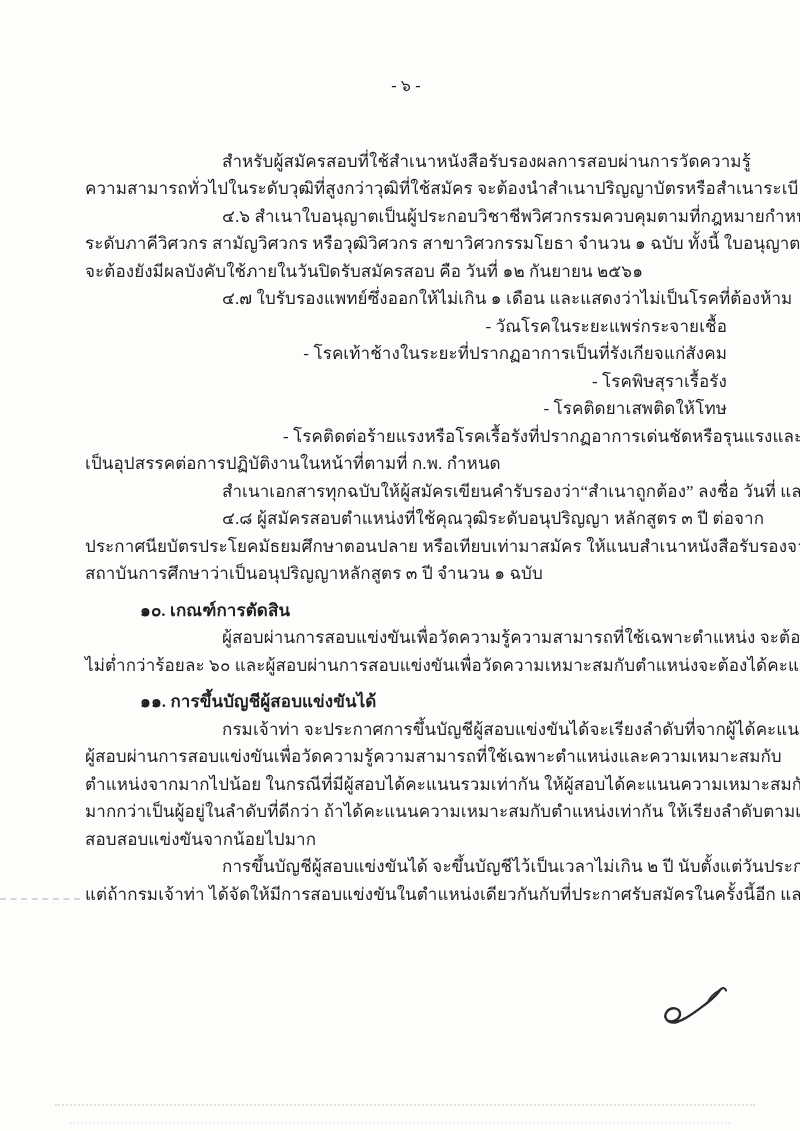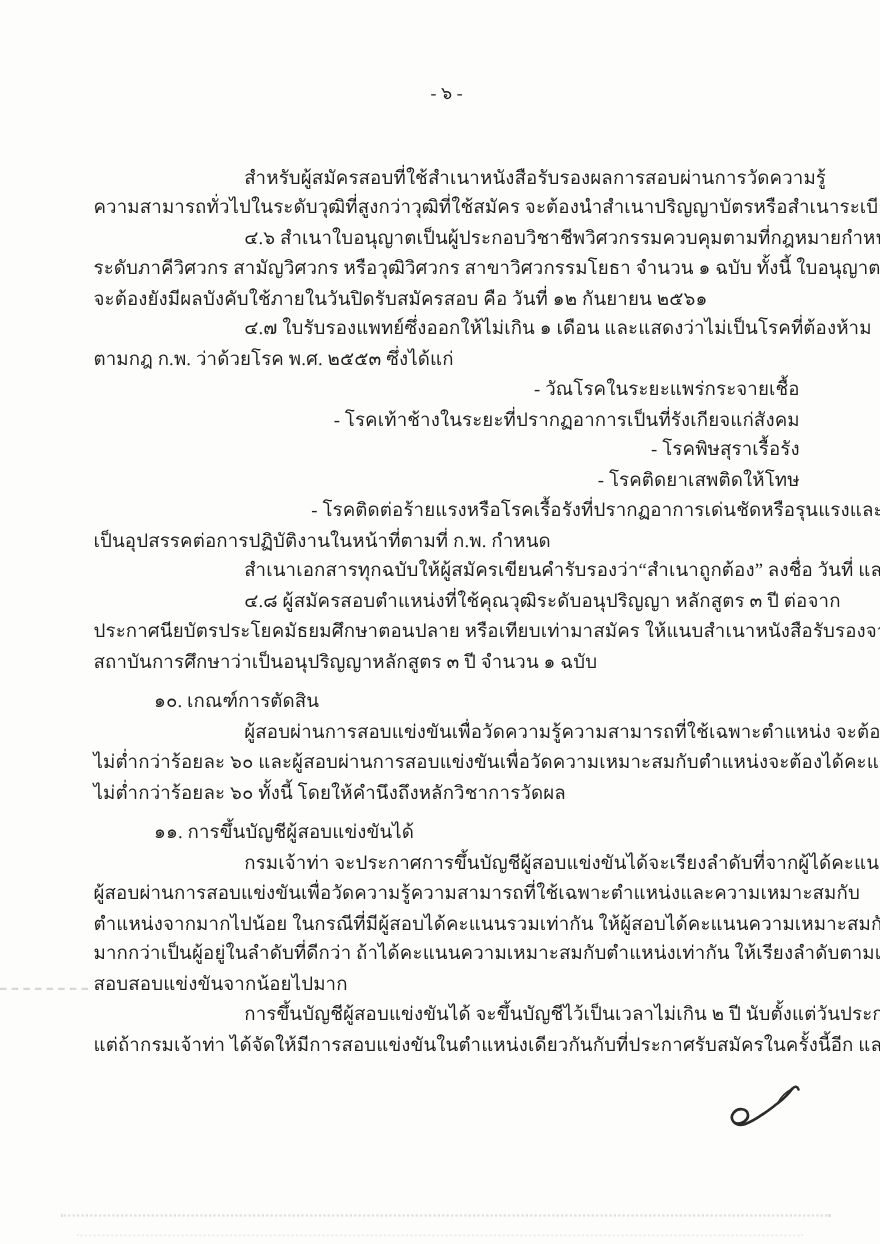--- a/index.html
+++ b/index.html
@@ -24,21 +24,21 @@
     letter-spacing:0.1px;
   }
   .pagenum {
     text-align:center;
     white-space:normal;
     font-size:16px;
   }
   .first-para { margin-top:48px; }
   .indent { text-indent:137px;text-align:right; }
   .bullet { padding-left:198px;text-align:right; }
-  .heading { font-weight:normal; padding-left:55px; margin-top:9px; }
+  .heading { font-weight:bold; padding-left:55px; margin-top:9px; }
   .bold { font-weight:normal; }
   .signature {
     position:absolute;
     left:656px; top:984px;
     width:72px; height:52px;
   }
   .artifact-dash {
     position:absolute; left:0; top:898px; width:80px; height:0;
     border-top:2px dashed #b9b9b9; opacity:.55;
   }
@@ -62,39 +62,37 @@
     <div class="line indent first-para">สำหรับผู้สมัครสอบที่ใช้สำเนาหนังสือรับรองผลการสอบผ่านการวัดความรู้</div>
     <div class="line">ความสามารถทั่วไปในระดับวุฒิที่สูงกว่าวุฒิที่ใช้สมัคร จะต้องนำสำเนาปริญญาบัตรหรือสำเนาระเบียนแสดง</div>
 
     <div class="line indent">๔.๖ สำเนาใบอนุญาตเป็นผู้ประกอบวิชาชีพวิศวกรรมควบคุมตามที่กฎหมายกำหนดใน</div>
     <div class="line">ระดับภาคีวิศวกร สามัญวิศวกร หรือวุฒิวิศวกร สาขาวิศวกรรมโยธา จำนวน ๑ ฉบับ ทั้งนี้ ใบอนุญาตดังกล่าว</div>
     <div class="line">
       <span>จะต้องยังมีผลบังคับใช้ภายในวันปิดรับสมัครสอบ คือ </span><span class="bold">วันที่ ๑๒ กันยายน ๒๕๖๑</span>
     </div>
 
     <div class="line indent">๔.๗ ใบรับรองแพทย์ซึ่งออกให้ไม่เกิน ๑ เดือน และแสดงว่าไม่เป็นโรคที่ต้องห้าม</div>
-    <div class="line">ตามกฎ ก.พ. ว่าด้วยโรค พ.ศ. ๒๕๕๓ ซึ่งได้แก่</div>
 
     <div class="line bullet">- วัณโรคในระยะแพร่กระจายเชื้อ</div>
     <div class="line bullet">- โรคเท้าช้างในระยะที่ปรากฏอาการเป็นที่รังเกียจแก่สังคม</div>
     <div class="line bullet">- โรคพิษสุราเรื้อรัง</div>
     <div class="line bullet">- โรคติดยาเสพติดให้โทษ</div>
     <div class="line bullet">- โรคติดต่อร้ายแรงหรือโรคเรื้อรังที่ปรากฏอาการเด่นชัดหรือรุนแรงและ</div>
     <div class="line">เป็นอุปสรรคต่อการปฏิบัติงานในหน้าที่ตามที่ ก.พ. กำหนด</div>
 
     <div class="line indent">สำเนาเอกสารทุกฉบับให้ผู้สมัครเขียนคำรับรองว่า“สำเนาถูกต้อง” ลงชื่อ วันที่ และ</div>
 
     <div class="line indent">๔.๘ ผู้สมัครสอบตำแหน่งที่ใช้คุณวุฒิระดับอนุปริญญา หลักสูตร ๓ ปี ต่อจาก</div>
     <div class="line">ประกาศนียบัตรประโยคมัธยมศึกษาตอนปลาย หรือเทียบเท่ามาสมัคร ให้แนบสำเนาหนังสือรับรองจาก</div>
     <div class="line">สถาบันการศึกษาว่าเป็นอนุปริญญาหลักสูตร ๓ ปี จำนวน ๑ ฉบับ</div>
 
     <div class="line heading">๑๐. เกณฑ์การตัดสิน</div>
     <div class="line indent">ผู้สอบผ่านการสอบแข่งขันเพื่อวัดความรู้ความสามารถที่ใช้เฉพาะตำแหน่ง จะต้องได้คะแนน</div>
     <div class="line">ไม่ต่ำกว่าร้อยละ ๖๐ และผู้สอบผ่านการสอบแข่งขันเพื่อวัดความเหมาะสมกับตำแหน่งจะต้องได้คะแนน</div>
-    <div class="line">ไม่ต่ำกว่าร้อยละ ๖๐ ทั้งนี้ โดยให้คำนึงถึงหลักวิชาการวัดผล</div>
 
     <div class="line heading">๑๑. การขึ้นบัญชีผู้สอบแข่งขันได้</div>
     <div class="line indent">กรมเจ้าท่า จะประกาศการขึ้นบัญชีผู้สอบแข่งขันได้จะเรียงลำดับที่จากผู้ได้คะแนนรวมของ</div>
     <div class="line">ผู้สอบผ่านการสอบแข่งขันเพื่อวัดความรู้ความสามารถที่ใช้เฉพาะตำแหน่งและความเหมาะสมกับ</div>
     <div class="line">ตำแหน่งจากมากไปน้อย ในกรณีที่มีผู้สอบได้คะแนนรวมเท่ากัน ให้ผู้สอบได้คะแนนความเหมาะสมกับตำแหน่ง</div>
     <div class="line">มากกว่าเป็นผู้อยู่ในลำดับที่ดีกว่า ถ้าได้คะแนนความเหมาะสมกับตำแหน่งเท่ากัน ให้เรียงลำดับตามเลขประจำตัว</div>
     <div class="line">สอบสอบแข่งขันจากน้อยไปมาก</div>
 
     <div class="line indent">การขึ้นบัญชีผู้สอบแข่งขันได้ จะขึ้นบัญชีไว้เป็นเวลาไม่เกิน ๒ ปี นับตั้งแต่วันประกาศขึ้นบัญชี</div>
     <div class="line">แต่ถ้ากรมเจ้าท่า ได้จัดให้มีการสอบแข่งขันในตำแหน่งเดียวกันกับที่ประกาศรับสมัครในครั้งนี้อีก และได้ประกาศ</div>

